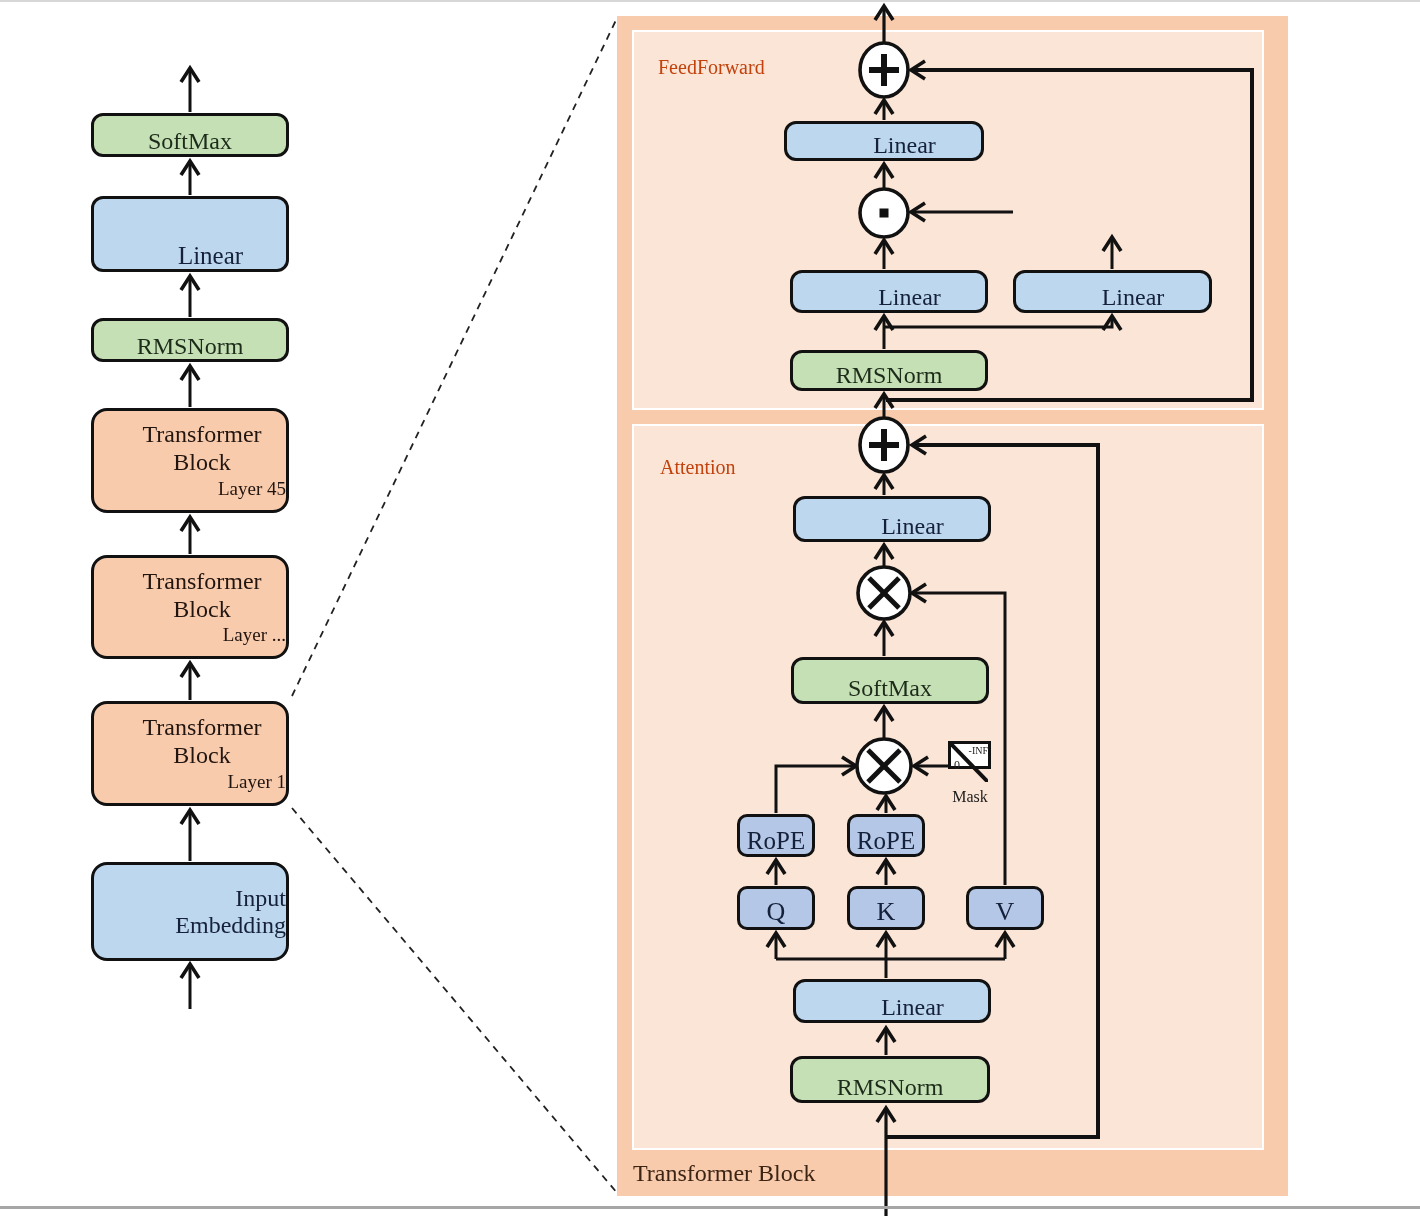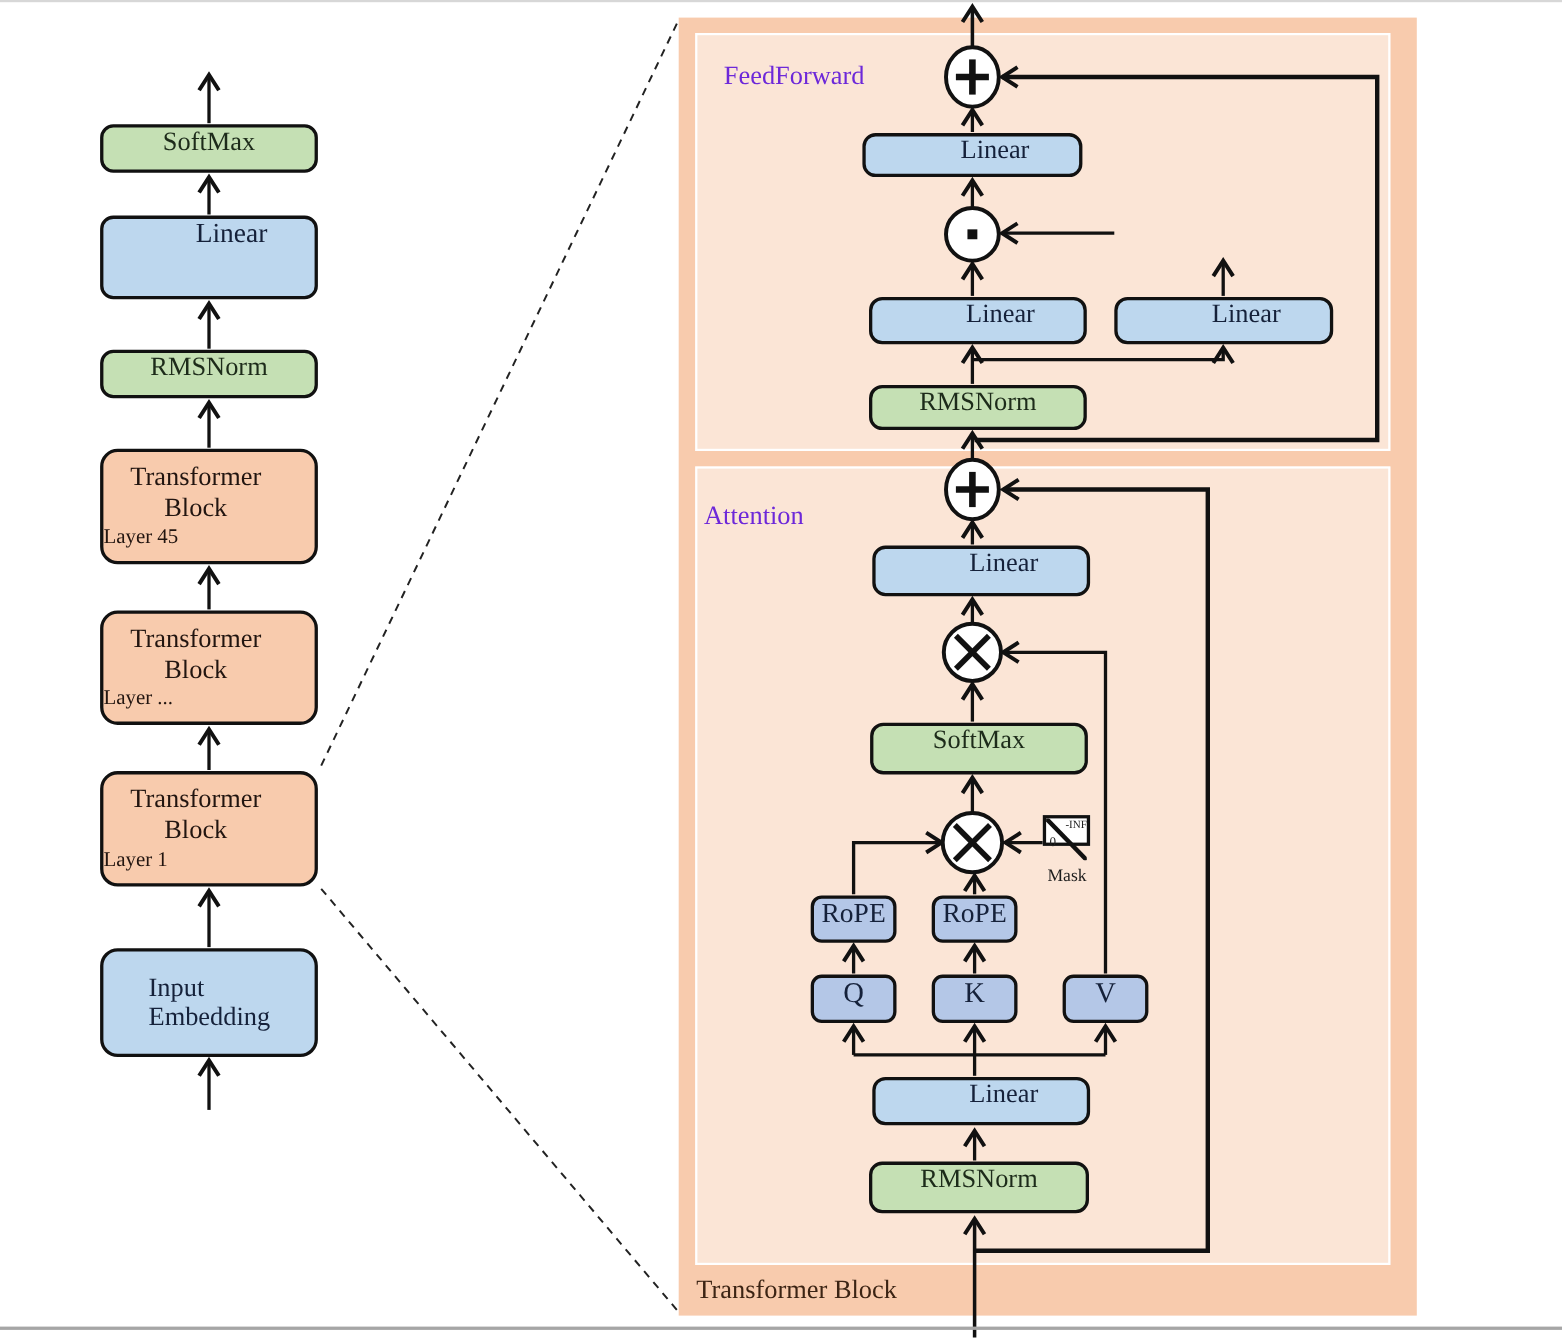--- a/index.html
+++ b/index.html
@@ -8,31 +8,31 @@
     font-family:"Liberation Serif", serif;
   }
   .edge{position:absolute;z-index:6;}
   .panel{position:absolute;z-index:1;box-sizing:border-box;}
   .outer-frame{left:617px;top:16px;width:671px;height:1180px;background:#f8cbad;}
   .panel-ff{left:632px;top:30px;width:632px;height:380px;background:#fbe5d6;border:2px solid #ffffff;}
   .panel-att{left:632px;top:424px;width:632px;height:726px;background:#fbe5d6;border:2px solid #ffffff;}
   svg.wires{position:absolute;left:0;top:0;z-index:2;}
   .box{
     position:absolute;z-index:3;box-sizing:border-box;border:3px solid #111;border-radius:12px;
-    display:flex;align-items:flex-start;justify-content:center;text-align:center;
+    display:flex;align-items:flex-end;justify-content:center;text-align:center;
     font-size:24px;color:#15213a;line-height:1.1;
   }
   .green{background:#c5e0b4;color:#1d2b1a;}
   .blue{background:#bdd7ee;padding-left:41px;}
   .blue2{background:#b4c7e7;}
   .orangebox{background:#f8cbad;color:#221510;border-radius:16px;}
   .stackcol{flex-direction:column;}
   .tb-title{display:block;max-width:168px;font-size:24px;line-height:1.16;}
   .tb-layer{display:block;font-size:19px;margin-top:2px;}
-  .seclabel{position:absolute;z-index:4;font-size:24px;color:#6d28d9;}
+  .seclabel{position:absolute;z-index:4;font-size:20px;color:#c2410c;}
   .blocktitle{position:absolute;z-index:4;font-size:24px;color:#3c2414;}
   .maskbox{
     position:absolute;left:948px;top:741px;width:43px;height:28px;background:#fff;
     border:3px solid #111;z-index:3;box-sizing:border-box;
   }
   .mask-inf{position:absolute;right:0px;top:1px;font-size:10px;color:#222;}
   .mask-zero{position:absolute;left:3px;top:14px;font-size:12px;color:#222;}
   .masklabel{position:absolute;left:936px;top:788px;width:68px;text-align:center;
     font-size:16px;color:#1c1c1c;z-index:4;}
   .fs25{font-size:25px;}
@@ -168,21 +168,21 @@
     </div>
 
   <div class="box blue" style="left:1013px;top:270px;width:199px;height:43px;">
       <span>Linear</span>
     </div>
 
   <div class="box green" style="left:790px;top:350px;width:198px;height:41px;">
       <span>RMSNorm</span>
     </div>
 
-  <div class="seclabel" style="left:640px;top:456px;text-align:right;">Attention</div>
+  <div class="seclabel" style="left:660px;top:456px;text-align:right;">Attention</div>
 
   <div class="box blue" style="left:793px;top:496px;width:198px;height:46px;">
       <span>Linear</span>
     </div>
 
   <div class="box green" style="left:791px;top:657px;width:198px;height:47px;">
       <span>SoftMax</span>
     </div>
 
   <div class="maskbox">

